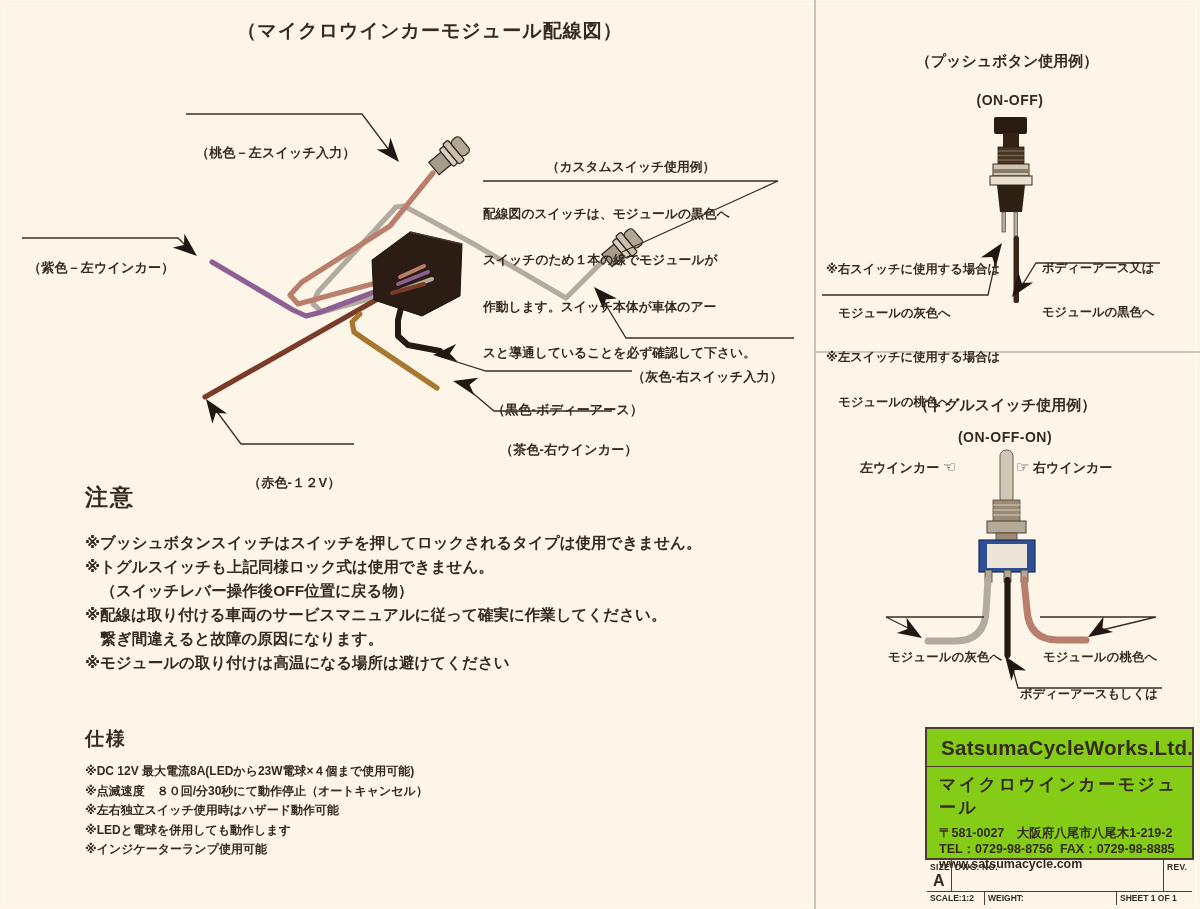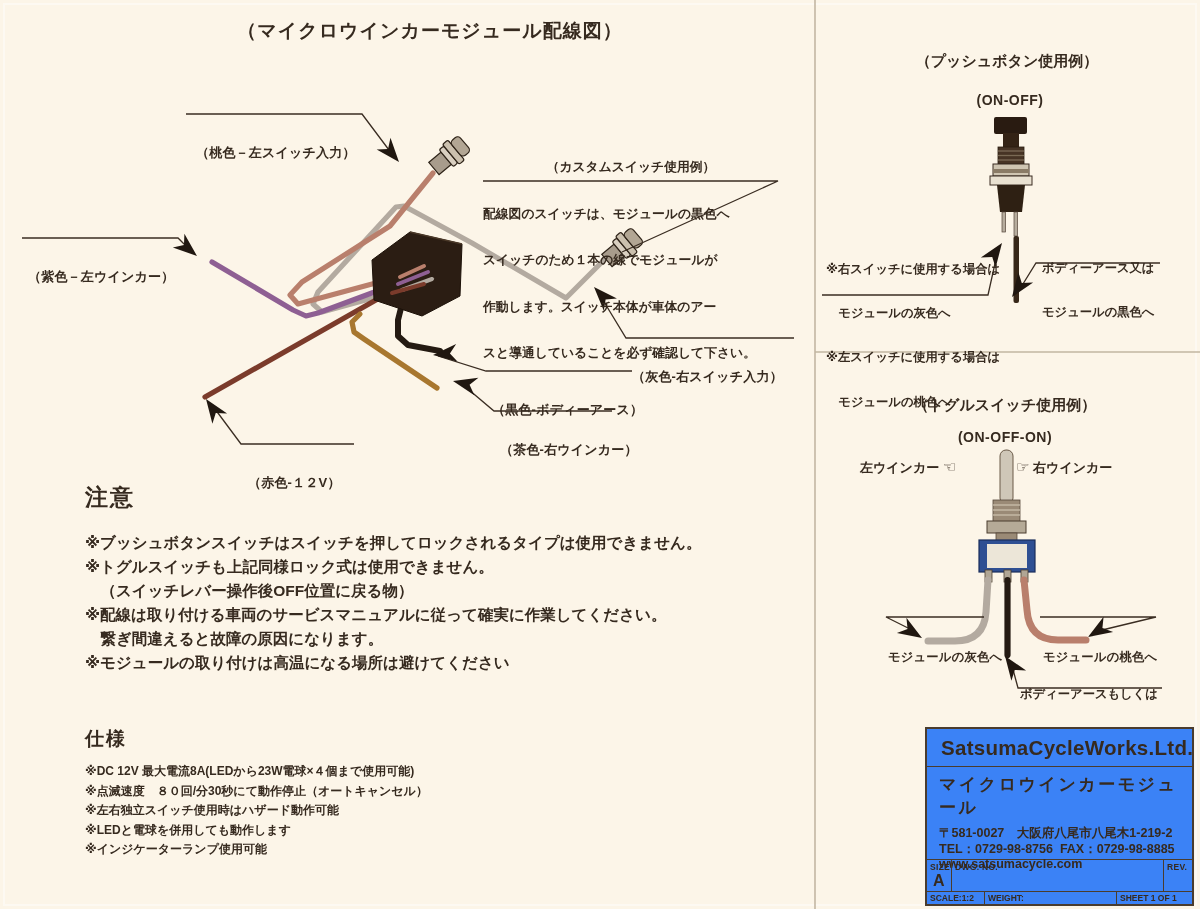--- a/index.html
+++ b/index.html
@@ -11,21 +11,21 @@
   }
   .page-edge{position:absolute;left:3px;top:3px;right:3px;bottom:3px;border:2px solid rgba(255,255,255,.45);pointer-events:none;}
   .abs{position:absolute;}
   .jp{font-weight:700;}
   .diagram-label{font-size:13px;font-weight:700;letter-spacing:.2px;white-space:pre;margin-top:48px;}
   .note-block{font-size:12.8px;font-weight:700;line-height:15.5px;white-space:pre;}
   .note-title{text-align:center;margin-top:24px;}
   .sec-head{font-weight:700;letter-spacing:2px;}
   .note-line{white-space:pre;font-weight:600;}
   
-  .tb{position:absolute;left:925px;top:727px;width:269px;height:179px;border:2px solid #4a3c2e;box-sizing:border-box;background:#3b82f6;}
+  .tb{position:absolute;left:925px;top:727px;width:269px;height:133px;border:2px solid #4a3c2e;box-sizing:border-box;background:#84cc16;}
   .tb-row{box-sizing:border-box;border-bottom:1.5px solid #4a3c2e;}
   .tb-company{height:38px;display:flex;align-items:center;padding-left:14px;font-size:20.5px;font-weight:700;letter-spacing:.3px;}
   .tb-mid{height:93px;padding:6px 0 0 12px;}
   .tb-product{font-size:17px;font-weight:700;letter-spacing:2.5px;margin-bottom:7px;}
   .tb-addr{font-size:12.5px;font-weight:600;line-height:15.5px;white-space:pre;}
   .tb-size-row{height:32px;display:flex;}
   .tb-cell{box-sizing:border-box;border-right:1.5px solid #4a3c2e;position:relative;}
   .tb-lab{font-size:8.5px;font-weight:600;position:absolute;left:3px;top:2px;letter-spacing:.3px;}
   .tb-A{font-size:16px;font-weight:700;position:absolute;left:6px;top:12px;}
   .tb-scale-row{height:13px;display:flex;border-bottom:none;}
@@ -154,21 +154,21 @@
 
   <div class="abs note-block" style="left:483px;top:104px;width:296px;">
     <div class="note-title">（カスタムスイッチ使用例）</div>
     <div>配線図のスイッチは、モジュールの黒色へ</div>
     <div>スイッチのため１本の線でモジュールが</div>
     <div>作動します。スイッチ本体が車体のアー</div>
     <div>スと導通していることを必ず確認して下さい。</div>
   </div>
 
   <div class="abs diagram-label" style="left:196px;top:96px;">（桃色－左スイッチ入力）</div>
-  <div class="abs diagram-label" style="left:28px;top:220px;">（紫色－左ウインカー）</div>
+  <div class="abs diagram-label" style="left:28px;top:211px;">（紫色－左ウインカー）</div>
   <div class="abs diagram-label" style="left:632px;top:320px;">（灰色-右スイッチ入力）</div>
   <div class="abs diagram-label" style="left:492px;top:353px;">（黒色-ボディーアース）</div>
   <div class="abs diagram-label" style="left:500px;top:393px;">（茶色-右ウインカー）</div>
   <div class="abs diagram-label" style="left:248px;top:426px;">（赤色-１２V）</div>
 
   <div class="abs sec-head" style="left:85px;top:482px;font-size:23px;">注意</div>
   <div class="abs" style="left:85px;top:531px;font-size:15.5px;line-height:24px;">
     <div class="note-line">※ブッシュボタンスイッチはスイッチを押してロックされるタイプは使用できません。</div>
     <div class="note-line">※トグルスイッチも上記同様ロック式は使用できません。</div>
     <div class="note-line">　（スイッチレバー操作後OFF位置に戻る物）</div>

